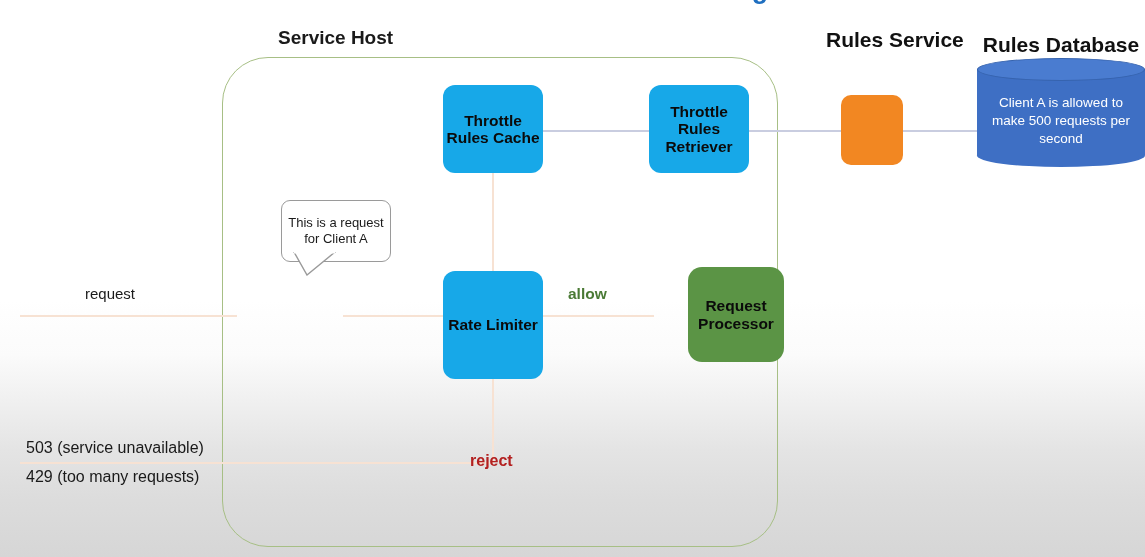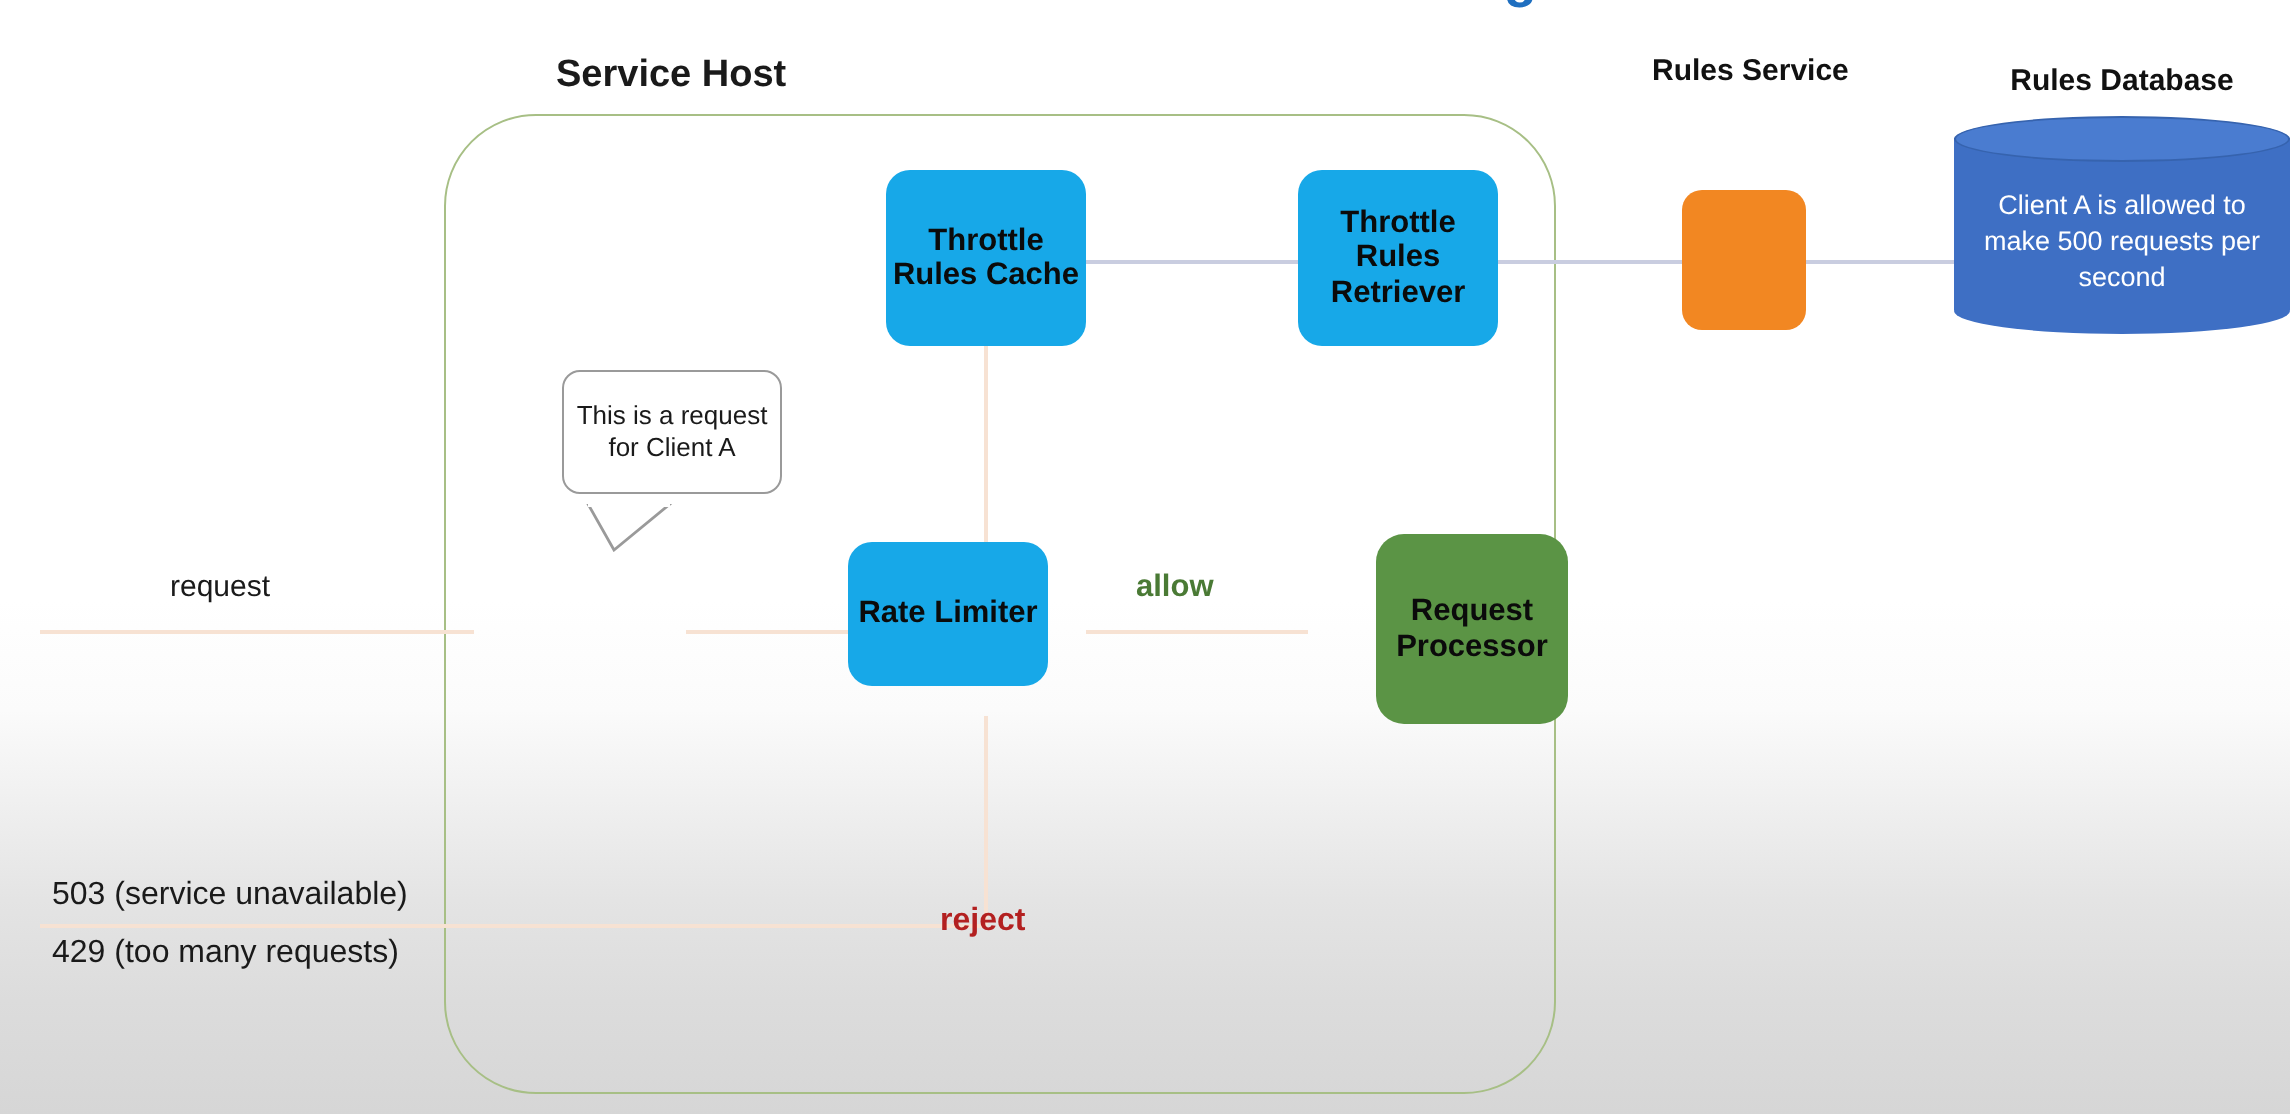--- a/index.html
+++ b/index.html
@@ -116,21 +116,21 @@
   .label {
     position: absolute;
     white-space: nowrap;
   }
   .label-plain {
     font-size: 15px;
     color: #1a1a1a;
     font-weight: normal;
   }
   .label-bold-dark {
-    font-size: 15px;
+    font-size: 21px;
     font-weight: bold;
     color: #111111;
     text-align: center;
     line-height: 1.2;
   }
   .label-allow {
     font-size: 15.5px;
     font-weight: bold;
     color: #4a7a35;
   }
@@ -142,21 +142,21 @@
   .label-code {
     font-size: 16px;
     color: #1a1a1a;
     font-weight: normal;
   }
 
   
   .callout {
     position: absolute;
     left: 281px;
-    top: 185px;
+    top: 200px;
     width: 110px;
     height: 62px;
     background: #ffffff;
     border: 1.4px solid #9a9a9a;
     border-radius: 9px;
     box-sizing: border-box;
     display: flex;
     align-items: center;
     justify-content: center;
     text-align: center;
@@ -253,21 +253,21 @@
 
   <div class="node node-blue" style="left:443px; top:85px; width:100px; height:88px;">
     <span>Throttle Rules Cache</span>
   </div>
 
   <div class="node node-blue" style="left:649px; top:85px; width:100px; height:88px;">
     <span>Throttle Rules Retriever</span>
   </div>
 
 
-  <div class="node node-blue" style="left:424px; top:271px; width:100px; height:72px;">
+  <div class="node node-blue" style="left:443px; top:271px; width:100px; height:108px;">
     <span>Rate Limiter</span>
   </div>
 
   <div class="node node-green" style="left:652px; top:267px; width:96px; height:95px;margin-left:36px;">
     <span>Request Processor</span>
   </div>
 
   <div class="node node-orange" style="left:841px; top:95px; width:62px; height:70px;"></div>
 
   <div class="label label-bold-dark" style="left:826px; top:27px; width:92px;">

